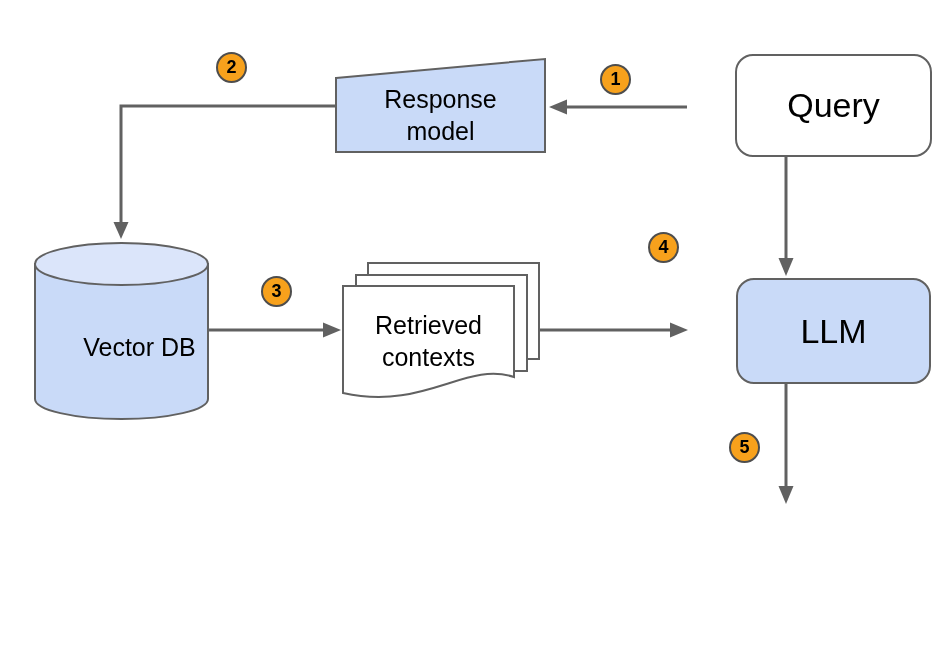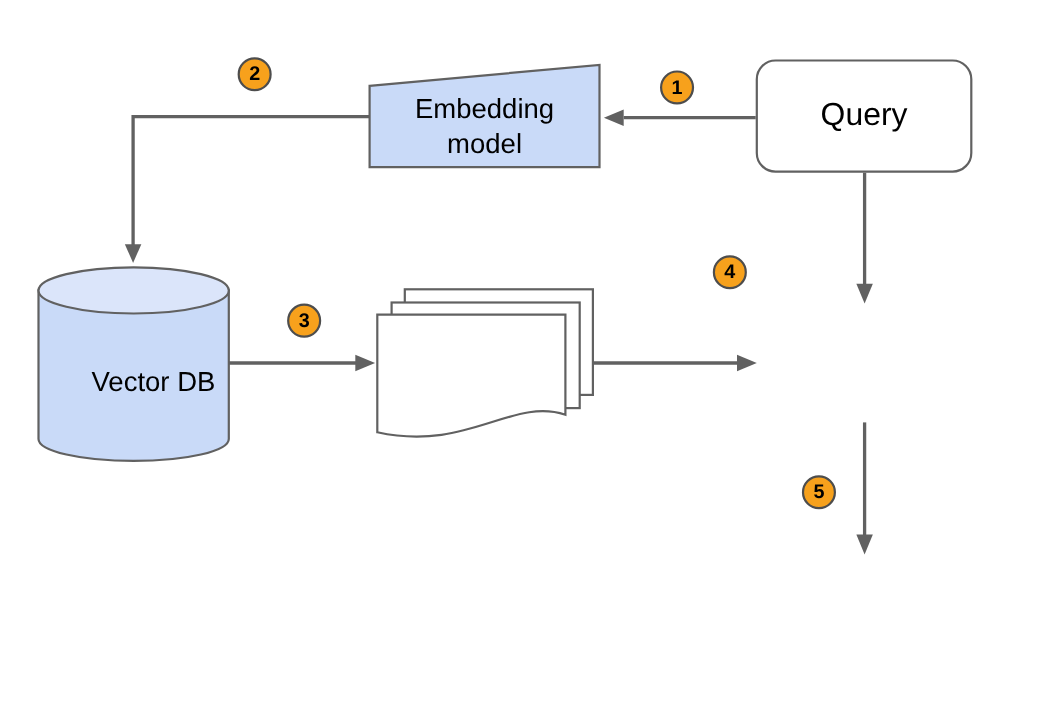--- a/index.html
+++ b/index.html
@@ -21,23 +21,24 @@
   .edge { stroke: var(--arrow, #616161); stroke-width: 3; fill: none; }
   .head { fill: var(--arrow, #616161); stroke: none; }
 
   
   .node {
     position: absolute;
     display: flex;
     align-items: center;
     justify-content: center;
     text-align: center;
-    font-size: 29px;
+    font-size: 34px;
     line-height: 1.3;
     box-sizing: border-box;
+    margin-left: 48px;
   }
   .rounded {
     border: 2px solid var(--stroke, #616161);
     border-radius: 18px;
     background: var(--node-white, #ffffff);
   }
   .rounded.blue { background: var(--node-blue, #c9daf8); }
 
   
   .overlay-label {
@@ -116,30 +117,36 @@
       <rect class="shape-white" x="368" y="263" width="171" height="96"></rect>
       <rect class="shape-white" x="356" y="275" width="171" height="96"></rect>
       <path class="shape-white" d="M343,286 L514,286 L514,377 C465,361 425,411 343,393 Z"></path>
     </g>
   </svg>
 
   <div class="node rounded" style="left:687px; top:54px; width:197px; height:103px;">
     <span>Query</span>
   </div>
 
+  <div class="node rounded blue" style="left:688px; top:278px; width:195px; height:106px;">
+    <span>LLM</span>
+  </div>
 
 
   <div class="overlay-label" style="left:336px; top:78px; width:209px; height:74px;">
-    <span class="wrap-150">Embedding model</span>
+    <span class="wrap-150">Response model</span>
   </div>
 
   <div class="overlay-label" style="left:53px; top:322px; width:173px; height:50px;">
     <span>Vector DB</span>
   </div>
 
+  <div class="overlay-label" style="left:343px; top:288px; width:171px; height:106px;">
+    <span class="wrap-170">Retrieved contexts</span>
+  </div>
 
   <div class="badge" style="left:600px; top:64px;">
     <span>1</span>
   </div>
   <div class="badge" style="left:216px; top:52px;">
     <span>2</span>
   </div>
   <div class="badge" style="left:261px; top:276px;">
     <span>3</span>
   </div>

